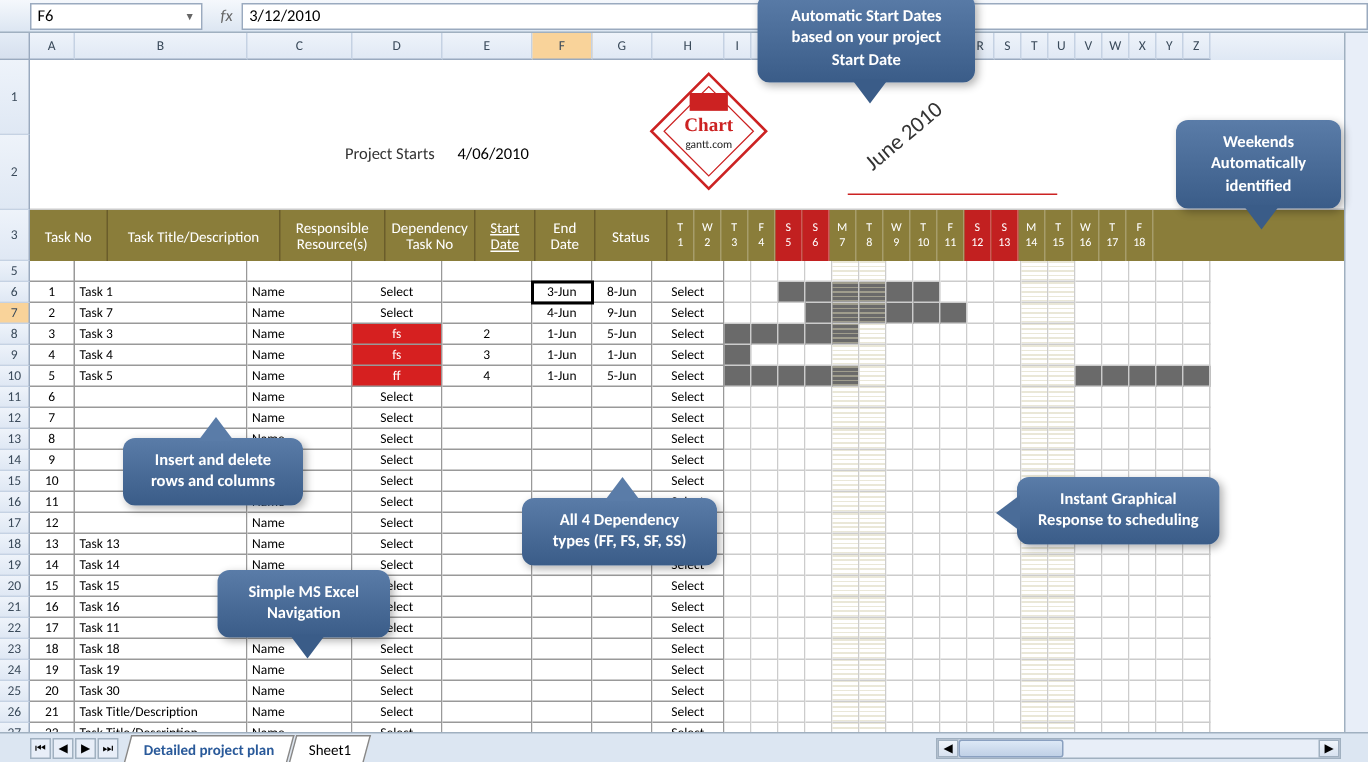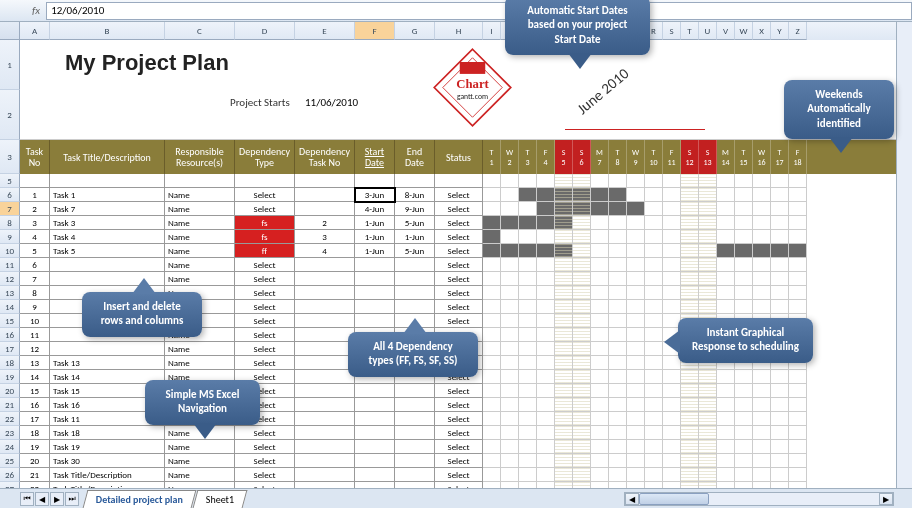--- a/index.html
+++ b/index.html
@@ -345,23 +345,27 @@
     bottom: 20px;
     width: 16px;
     background: #e8eef8;
     border-left: 1px solid #a0b0c0;
   }
 </style>
 </head>
 <body>
 
 <div class="namebox-row">
+  <div class="namebox">
+    <span>F6</span>
+    <span style="font-size:7px;color:#666">▼</span>
+  </div>
   <div class="fx-area">
     <span class="fx-label">fx</span>
-    <div class="formula-input">12/06/2010</div>
+    <div class="formula-input">3/12/2010</div>
   </div>
 </div>
 
 <div class="sheet-wrap">
 
   <div class="row-headers">
     <div class="corner"></div>
     <div class="rowhdr" style="height:50px">1</div>
     <div class="rowhdr" style="height:50px">2</div>
     <div class="rowhdr tall">3</div>
@@ -418,41 +422,39 @@
         <div class="colhdr" style="width: 18px;">T</div>
         <div class="colhdr" style="width: 18px;">U</div>
         <div class="colhdr" style="width: 18px;">V</div>
         <div class="colhdr" style="width: 18px;">W</div>
         <div class="colhdr" style="width: 18px;">X</div>
         <div class="colhdr" style="width: 18px;">Y</div>
         <div class="colhdr" style="width: 18px;">Z</div>
       </div>
 
     <div class="title-area">
-      <div class="title-text">My Project Plan</div>
       <div class="proj-start">Project Starts</div>
-      <div class="proj-start-date">11/06/2010</div>
+      <div class="proj-start-date">4/06/2010</div>
       <svg class="chart-logo" viewBox="0 0 100 100">
         <polygon points="50,5 95,50 50,95 5,50" fill="#fff" stroke="#c22" stroke-width="2"></polygon>
         <polygon points="50,15 85,50 50,85 15,50" fill="#fff" stroke="#c22" stroke-width="1"></polygon>
         <rect x="35" y="20" width="30" height="14" fill="#c22"></rect>
         <text x="50" y="50" text-anchor="middle" font-size="15" font-family="serif" fill="#c22" font-weight="bold">Chart</text>
         <text x="50" y="63" text-anchor="middle" font-size="9" fill="#222">gantt.com</text>
       </svg>
       <div class="month-label-wrap">
         <div class="month-label">June 2010</div>
         <div style="position:absolute;left:0;bottom:0;right:0;border-top:1px solid #c22"></div>
       </div>
     </div>
 
     <div class="hdr-row" id="hdr-row">
-        <div class="hdr-cell" style="width: 30px;">Task No</div>
+        <div class="hdr-cell" style="width: 52px;">Task No</div>
         <div class="hdr-cell" style="width: 115px;">Task Title/Description</div>
         <div class="hdr-cell" style="width: 70px;">Responsible Resource(s)</div>
-        <div class="hdr-cell" style="width: 60px;">Dependency Type</div>
         <div class="hdr-cell" style="width: 60px;">Dependency Task No</div>
         <div class="hdr-cell" style="width: 40px; text-decoration: underline;">Start Date</div>
         <div class="hdr-cell" style="width: 40px;">End Date</div>
         <div class="hdr-cell" style="width: 48px;">Status</div>
         <div class="day-hdr-row">
           <div class="day-hdr">
             <div>T</div>
             <div>1</div>
           </div>
           <div class="day-hdr">

